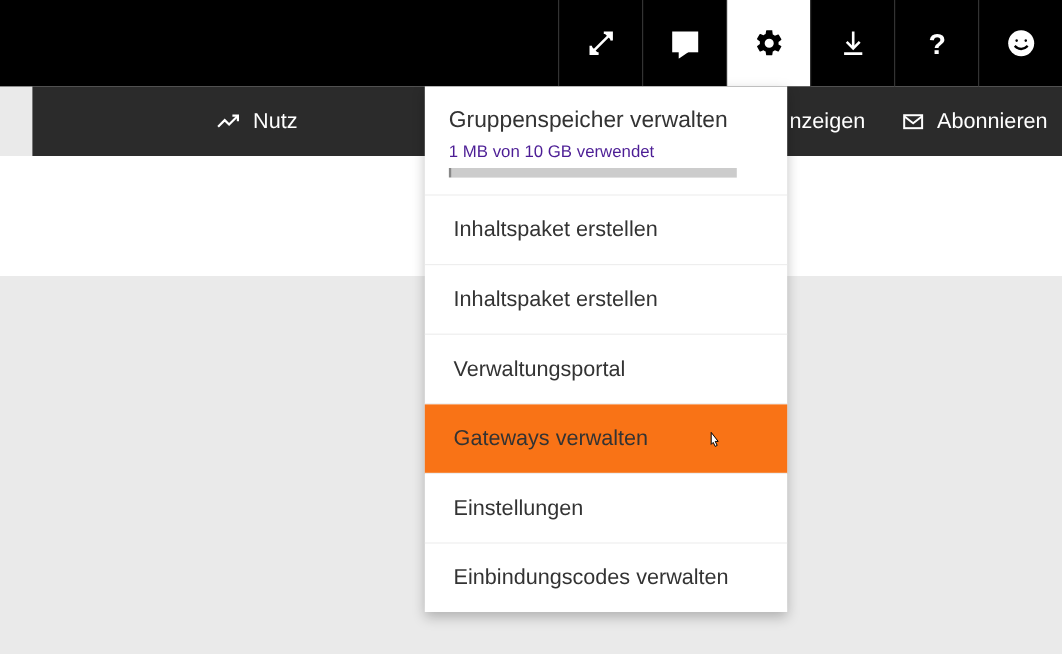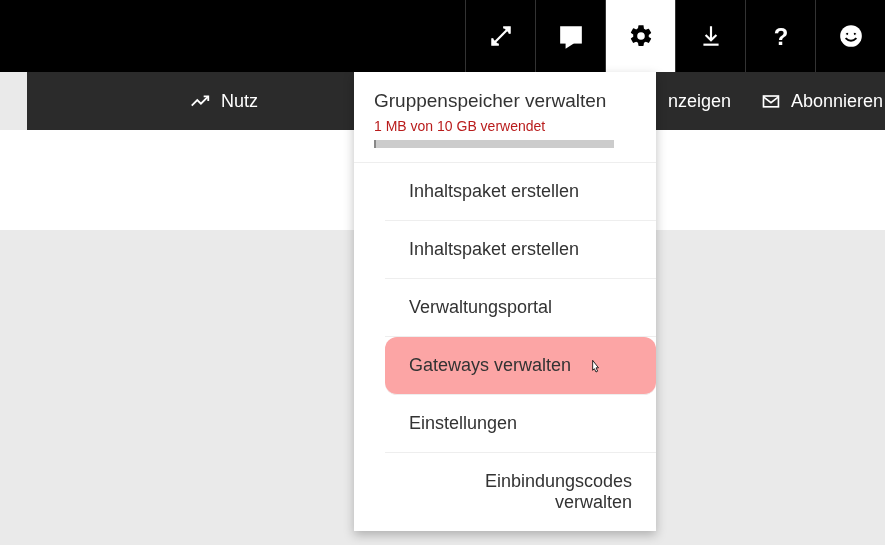--- a/index.html
+++ b/index.html
@@ -41,21 +41,21 @@
   .secondbar {
     position: absolute;
     top: 72px; left: 0; right: 0;
     height: 58px;
     background: #2b2b2b;
     display: flex;
     align-items: center;
     justify-content: flex-end;
     color: #fff;
     font-size: 18px;
-    padding-right: 2px;
+    padding-right: 12px;
     margin-left: 27px;
   }
   .secondbar-item {
     display: flex;
     align-items: center;
     gap: 10px;
     margin-right: 30px;
     cursor: pointer;
     white-space: nowrap;
   }
@@ -85,48 +85,46 @@
     padding: 18px 20px 14px 20px;
     border-bottom: 1px solid #eee;
   }
   .dropdown-section .title {
     font-size: 19px;
     color: #333;
     margin-bottom: 6px;
   }
   .dropdown-section .subtitle {
     font-size: 14px;
-    color: #b91c1c;
+    color: #4c1d95;
     margin-bottom: 6px;
   }
   .progress {
     width: 240px;
     height: 8px;
     background: #ccc;
     position: relative;
     overflow: hidden;
   }
   .progress-fill {
     height: 100%;
     width: 2px;
     background: #888;
   }
 
   .dropdown-item {
     padding: 18px 24px;
     border-bottom: 1px solid #eee;
     cursor: pointer;
     position: relative;
-    margin-left: 31px;
   }
   .dropdown-item.hovered {
-    background: #fca5a5;
-    border-radius: 12px;
-  }
-  .dropdown-item:last-child { border-bottom: none; text-align: right; }
+    background: #f97316;
+  }
+  .dropdown-item:last-child { border-bottom: none; }
 
   
   .cursor {
     position: absolute;
     width: 20px;
     height: 24px;
     pointer-events: none;
   }
 
   

